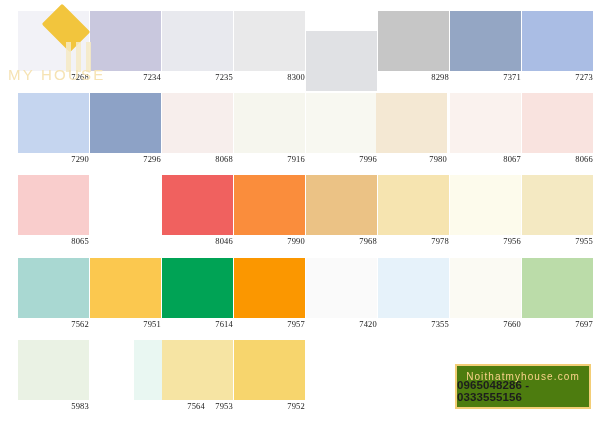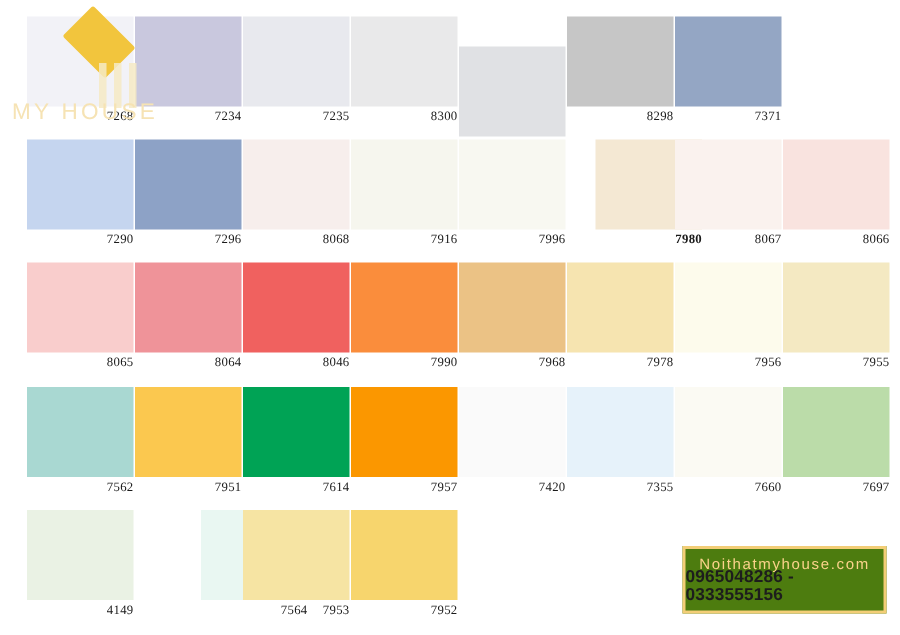--- a/index.html
+++ b/index.html
@@ -180,20 +180,24 @@
           <div class="label">8299</div>
         </div>
         <div class="cell" style="left: 378px;">
           <div class="swatch" style="background: rgb(198, 198, 198);"></div>
           <div class="label">8298</div>
         </div>
         <div class="cell" style="left: 450px;">
           <div class="swatch" style="background: rgb(148, 166, 196);"></div>
           <div class="label">7371</div>
         </div>
+        <div class="cell" style="left: 522px;">
+          <div class="swatch" style="background: rgb(170, 189, 228);"></div>
+          <div class="label">7273</div>
+        </div>
       </div>
       <div class="row r1">
         <div class="cell" style="left: 18px;">
           <div class="swatch" style="background: rgb(197, 213, 239);"></div>
           <div class="label">7290</div>
         </div>
         <div class="cell" style="left: 90px;">
           <div class="swatch" style="background: rgb(141, 162, 198);"></div>
           <div class="label">7296</div>
         </div>
@@ -202,42 +206,38 @@
           <div class="label">8068</div>
         </div>
         <div class="cell" style="left: 234px;">
           <div class="swatch" style="background: rgb(246, 246, 238);"></div>
           <div class="label">7916</div>
         </div>
         <div class="cell" style="left: 306px;">
           <div class="swatch" style="background: rgb(248, 248, 241);"></div>
           <div class="label">7996</div>
         </div>
-        <div class="cell" style="left: 397px; font-weight: bold;">
+        <div class="cell" style="left: 376px;">
           <div class="swatch" style="background: rgb(244, 232, 211);"></div>
           <div class="label">7980</div>
         </div>
         <div class="cell" style="left: 450px;">
           <div class="swatch" style="background: rgb(250, 242, 238);"></div>
           <div class="label">8067</div>
         </div>
         <div class="cell" style="left: 522px;">
           <div class="swatch" style="background: rgb(249, 227, 223);"></div>
           <div class="label">8066</div>
         </div>
       </div>
       <div class="row r2">
         <div class="cell" style="left: 18px;">
           <div class="swatch" style="background: rgb(249, 205, 204);"></div>
           <div class="label">8065</div>
         </div>
-        <div class="cell" style="left: 90px;">
-          <div class="swatch" style="background: rgb(239, 147, 153);"></div>
-          <div class="label">8064</div>
-        </div>
         <div class="cell" style="left: 162px;">
           <div class="swatch" style="background: rgb(240, 97, 95);"></div>
           <div class="label">8046</div>
         </div>
         <div class="cell" style="left: 234px;">
           <div class="swatch" style="background: rgb(250, 141, 60);"></div>
           <div class="label">7990</div>
         </div>
         <div class="cell" style="left: 306px;">
           <div class="swatch" style="background: rgb(235, 194, 133);"></div>
@@ -286,21 +286,21 @@
           <div class="label">7660</div>
         </div>
         <div class="cell" style="left: 522px;">
           <div class="swatch" style="background: rgb(187, 220, 169);"></div>
           <div class="label">7697</div>
         </div>
       </div>
       <div class="row r4">
         <div class="cell" style="left: 18px;">
           <div class="swatch" style="background: rgb(234, 242, 228);"></div>
-          <div class="label">4149</div>
+          <div class="label">5983</div>
         </div>
         <div class="cell" style="left: 90px; margin-left: 44px;">
           <div class="swatch" style="background: rgb(233, 247, 242);"></div>
           <div class="label">7564</div>
         </div>
         <div class="cell" style="left: 162px;">
           <div class="swatch" style="background: rgb(246, 228, 163);"></div>
           <div class="label">7953</div>
         </div>
         <div class="cell" style="left: 234px;">

